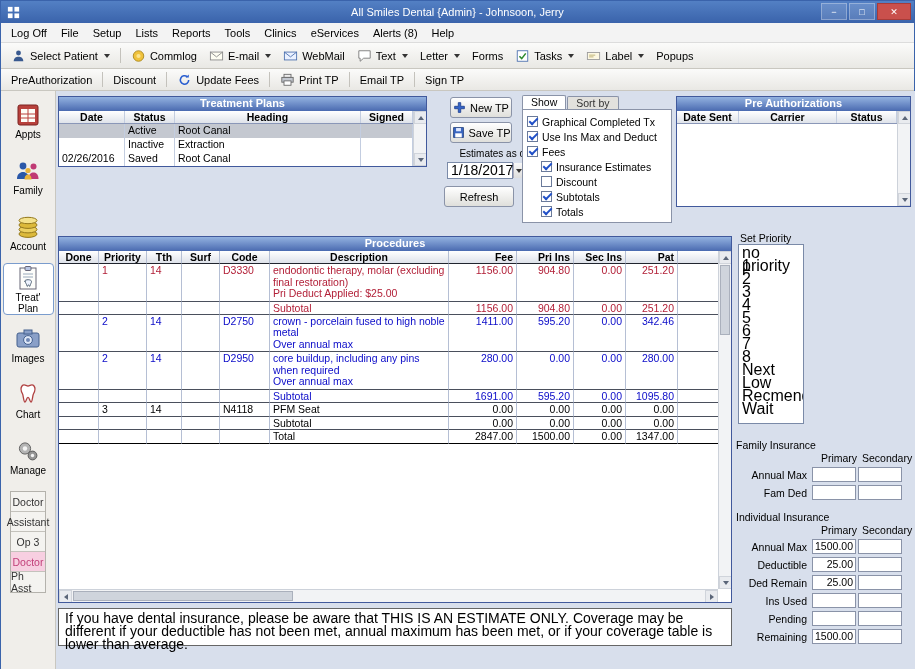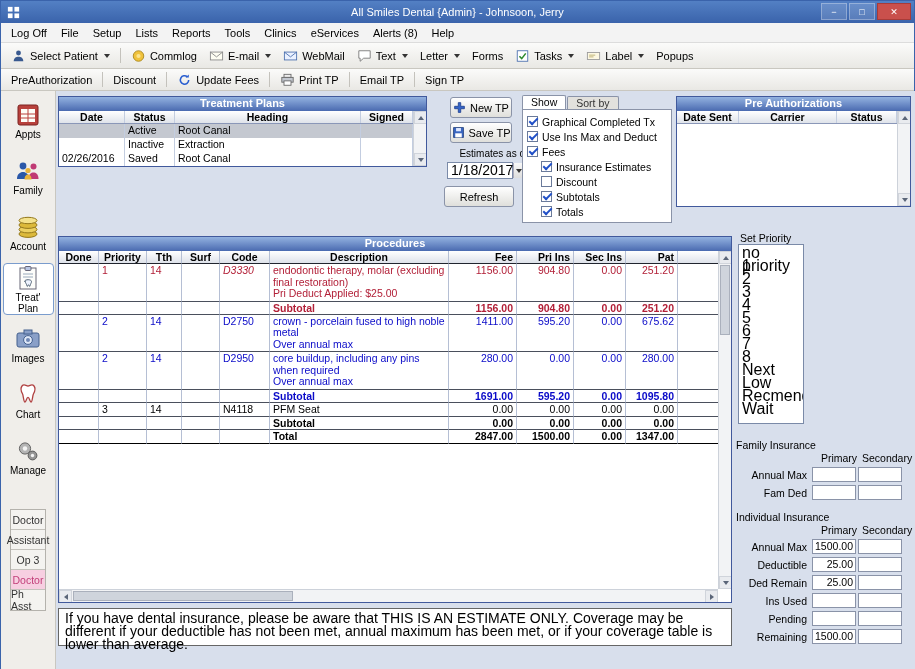--- a/index.html
+++ b/index.html
@@ -28,21 +28,21 @@
   .darr{width:0;height:0;border-left:3px solid transparent;border-right:3px solid transparent;border-top:4px solid #333;margin-left:2px}
   .tsep{width:1px;height:15px;background:#c4c2bc;margin:0 4px}
 
   
   .sidebar{position:absolute;left:0;top:90px;width:55px;height:579px;background:#f0eeea;border-right:1px solid #c9c7c0;display:flex;flex-direction:column;align-items:center;padding-top:4px}
   .smod{width:51px;height:52px;display:flex;flex-direction:column;align-items:center;justify-content:center;gap:1px;margin-bottom:4px;border:1px solid transparent;border-radius:4px}
   .smod.sel{background:#fff;border-color:#7a9ccd}
   .sicon{width:26px;height:26px;display:flex}
   .sicon svg{width:26px;height:26px}
   .slbl{font-size:10px;text-align:center;line-height:11px;width:46px}
-  .staffwrap{margin-top:22px;width:36px;border:1px solid #b4b2ac;background:#fff}
+  .staffwrap{margin-top:4px;width:36px;border:1px solid #b4b2ac;background:#fff}
   .staffbtn{height:20px;display:flex;align-items:center;justify-content:center;font-size:10.5px;background:#f4f3f0;border-bottom:1px solid #c4c2bc;color:#333}
   .staffbtn:last-child{border-bottom:none}
   .staffbtn.hl{background:#f7cfe1;color:#c2407a}
 
   
   .content{position:absolute;left:55px;top:90px;width:860px;height:579px;background:#d8dfec}
   .panel{position:absolute;border:1px solid #41599c;background:#fff;overflow:hidden}
   .panel-header{height:14px;line-height:13px;background:linear-gradient(#93b2e0,#4a6ab0);color:#fff;font-weight:bold;text-align:center;font-size:11px}
 
   
@@ -97,21 +97,21 @@
   
   .proc-panel{left:2px;top:145px;width:674px;height:367px}
   .proc-rows{position:absolute;left:0;top:14px;right:13px;bottom:13px;background:#fff;overflow:hidden}
   .prow{display:flex;background:#fff;font-size:10.5px}
   .pcell{border-right:1px solid #b5bfd4;border-bottom:1px solid #4a4f5c;padding:0 3px;overflow:hidden;flex:none}
   .pcell.fill{flex:1 1 auto;border-right:none}
   .prow.phead .pcell{background:linear-gradient(#ffffff,#dee2ea);font-weight:bold;border-bottom:1px solid #20242e;height:13px;line-height:12px;text-align:center}
   .prow.phead .pcell.num{text-align:right}
   .pcell.num{text-align:right}
   .prow.proc .pcell{line-height:11.5px;padding-top:1px;padding-bottom:1px}
-  .prow.subtotal .pcell,.prow.total .pcell{height:13px;line-height:12px;font-weight:bold}
+  .prow.subtotal .pcell,.prow.total .pcell{height:13px;line-height:12px;font-weight:normal}
   .prow.total .pcell{height:14px;line-height:13px;border-bottom:1px solid #000}
   .c-red{color:#b22038}
   .c-blue{color:#0a0ac8}
   .c-black{color:#000}
 
   
   .notebox{position:absolute;left:2px;top:517px;width:674px;height:38px;background:#fff;border:1px solid #666;font-size:14px;line-height:13px;padding:3px 6px}
 
   
   .insblock{position:absolute;left:680px;width:174px}
@@ -519,21 +519,21 @@
             <div class="pcell num" style="width: 57px;">Pri Ins</div>
             <div class="pcell num" style="width: 52px;">Sec Ins</div>
             <div class="pcell num" style="width: 52px;">Pat</div>
             <div class="pcell fill"></div>
           </div>
           <div class="prow proc c-red">
             <div class="pcell" style="width: 40px;"></div>
             <div class="pcell" style="width: 48px;">1</div>
             <div class="pcell" style="width: 35px;">14</div>
             <div class="pcell" style="width: 38px;"></div>
-            <div class="pcell" style="width: 50px; font-style: italic;">D3330</div>
+            <div class="pcell" style="width: 50px;">D3330</div>
             <div class="pcell" style="width: 179px;">
               <div>endodontic therapy, molar (excluding final restoration)</div>
               <div>Pri Deduct Applied: $25.00</div>
             </div>
             <div class="pcell num" style="width: 68px;">1156.00</div>
             <div class="pcell num" style="width: 57px;">904.80</div>
             <div class="pcell num" style="width: 52px;">0.00</div>
             <div class="pcell num" style="width: 52px;">251.20</div>
             <div class="pcell fill"></div>
           </div>
@@ -556,21 +556,21 @@
             <div class="pcell" style="width: 35px;">14</div>
             <div class="pcell" style="width: 38px;"></div>
             <div class="pcell" style="width: 50px;">D2750</div>
             <div class="pcell" style="width: 179px;">
               <div>crown - porcelain fused to high noble metal</div>
               <div>Over annual max</div>
             </div>
             <div class="pcell num" style="width: 68px;">1411.00</div>
             <div class="pcell num" style="width: 57px;">595.20</div>
             <div class="pcell num" style="width: 52px;">0.00</div>
-            <div class="pcell num" style="width: 52px;">675.62</div>
+            <div class="pcell num" style="width: 52px;">342.46</div>
             <div class="pcell fill"></div>
           </div>
           <div class="prow proc c-blue">
             <div class="pcell" style="width: 40px;"></div>
             <div class="pcell" style="width: 48px;">2</div>
             <div class="pcell" style="width: 35px;">14</div>
             <div class="pcell" style="width: 38px;"></div>
             <div class="pcell" style="width: 50px;">D2950</div>
             <div class="pcell" style="width: 179px;">
               <div>core buildup, including any pins when required</div>

